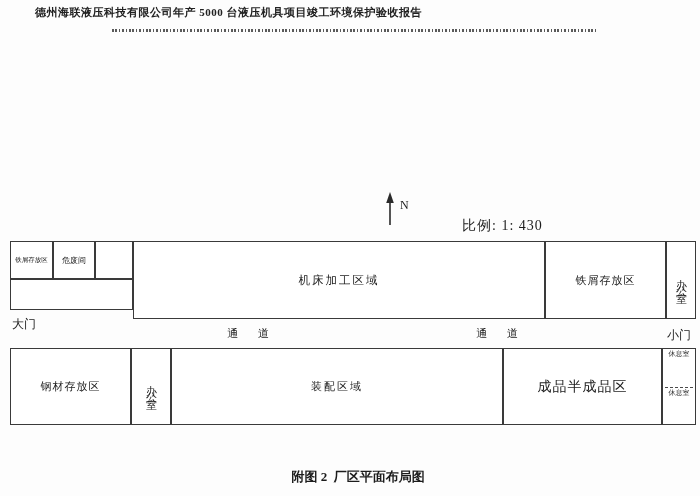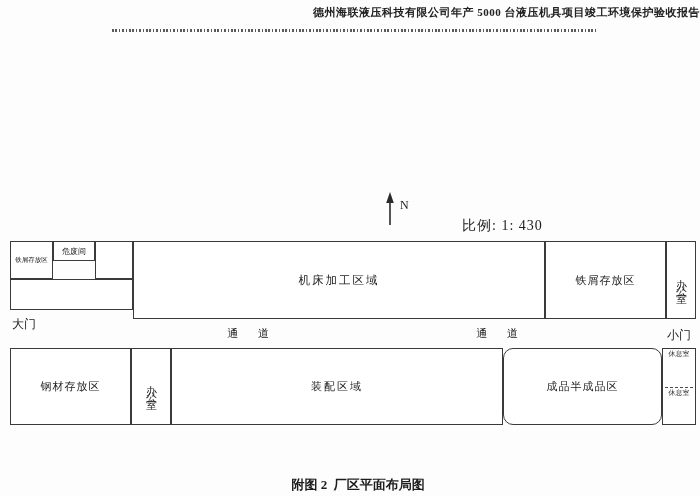--- a/index.html
+++ b/index.html
@@ -14,24 +14,25 @@
     font-family:"Liberation Serif","DejaVu Serif",serif;
     color:var(--text);
     position:relative;
     overflow:hidden;
   }
   .page{position:absolute;inset:0;}
 
   
   .doc-title{
     position:absolute;top:5px;left:0;right:0;
-    text-align:right;
+    text-align:left;
     font-size:11px;font-weight:bold;
     letter-spacing:0.5px;
     color:#222;
+    padding-left:35px;
   }
   .dotted-rule{
     position:absolute;top:29px;left:112px;width:486px;height:3px;
     background:repeating-linear-gradient(90deg,#5a5a5a 0,#5a5a5a 1.6px,transparent 1.6px,transparent 3.4px);
   }
 
   
   .north-arrow{position:absolute;left:383px;top:192px;width:14px;height:34px;}
   .north-label{position:absolute;left:400px;top:198px;font-size:12px;font-family:"Liberation Serif",serif;}
   .scale-label{position:absolute;left:462px;top:217px;font-size:14px;white-space:pre;letter-spacing:1px;}
@@ -63,21 +64,20 @@
     display:flex;justify-content:center;
     font-size:7px;
   }
   .rest-divider{position:absolute;left:2px;right:2px;top:38px;border-top:1px dashed #4a4a4a;}
 
   
   .caption{
     position:absolute;top:468px;left:16px;right:0;
     text-align:center;font-size:13px;font-weight:bold;
     white-space:pre;
-    margin-top:8px;
   }
 </style>
 </head>
 <body>
 
 <div class="page">
 
   <div class="doc-title">德州海联液压科技有限公司年产 5000 台液压机具项目竣工环境保护验收报告</div>
   <div class="dotted-rule"></div>
 
@@ -86,21 +86,21 @@
     <polygon points="7,0 3.2,11 10.8,11" fill="#2a2a2a"></polygon>
   </svg>
   <div class="north-label">N</div>
   <div class="scale-label">比例: 1: 430</div>
 
   <div>
 
     <div class="box" style="left:10px;top:241px;width:43px;height:38px;font-size:6.5px;">
       <span class="room-label">铁屑存放区</span>
     </div>
-    <div class="box" style="left:53px;top:241px;width:42px;height:20px;font-size:8px;">
+    <div class="box" style="left:53px;top:241px;width:42px;height:38px;font-size:8px;">
       <span class="room-label">危废间</span>
     </div>
     <div class="box" style="left:95px;top:241px;width:38px;height:38px;"></div>
     <div class="box" style="left:10px;top:279px;width:123px;height:31px;"></div>
 
     <div class="box" style="left:133px;top:241px;width:412px;height:78px;font-size:11.5px;letter-spacing:2px;">
       <span class="room-label">机床加工区域</span>
     </div>
     <div class="box" style="left:545px;top:241px;width:121px;height:78px;font-size:11px;letter-spacing:1px;">
       <span class="room-label">铁屑存放区</span>
@@ -116,21 +116,21 @@
 
     <div class="box" style="left:10px;top:348px;width:121px;height:77px;font-size:11px;letter-spacing:1px;">
       <span class="room-label">钢材存放区</span>
     </div>
     <div class="box" style="left:131px;top:348px;width:40px;height:77px;font-size:11px;">
       <span class="v-text">办公室</span>
     </div>
     <div class="box" style="left:171px;top:348px;width:332px;height:77px;font-size:11px;letter-spacing:2px;">
       <span class="room-label">装配区域</span>
     </div>
-    <div class="box" style="left:503px;top:348px;width:159px;height:77px;font-size:11px;letter-spacing:1px;border-radius:10px;">
+    <div class="box" style="left:503px;top:348px;width:159px;height:77px;font-size:14px;letter-spacing:1px;">
       <span class="room-label">成品半成品区</span>
     </div>
     <div class="box" style="left:662px;top:348px;width:34px;height:77px;">
       <div class="rest-cell" style="top:0;height:38px;">
         <span>休息室</span>
       </div>
       <div class="rest-divider"></div>
       <div class="rest-cell" style="top:39px;height:37px;">
         <span>休息室</span>
       </div>

